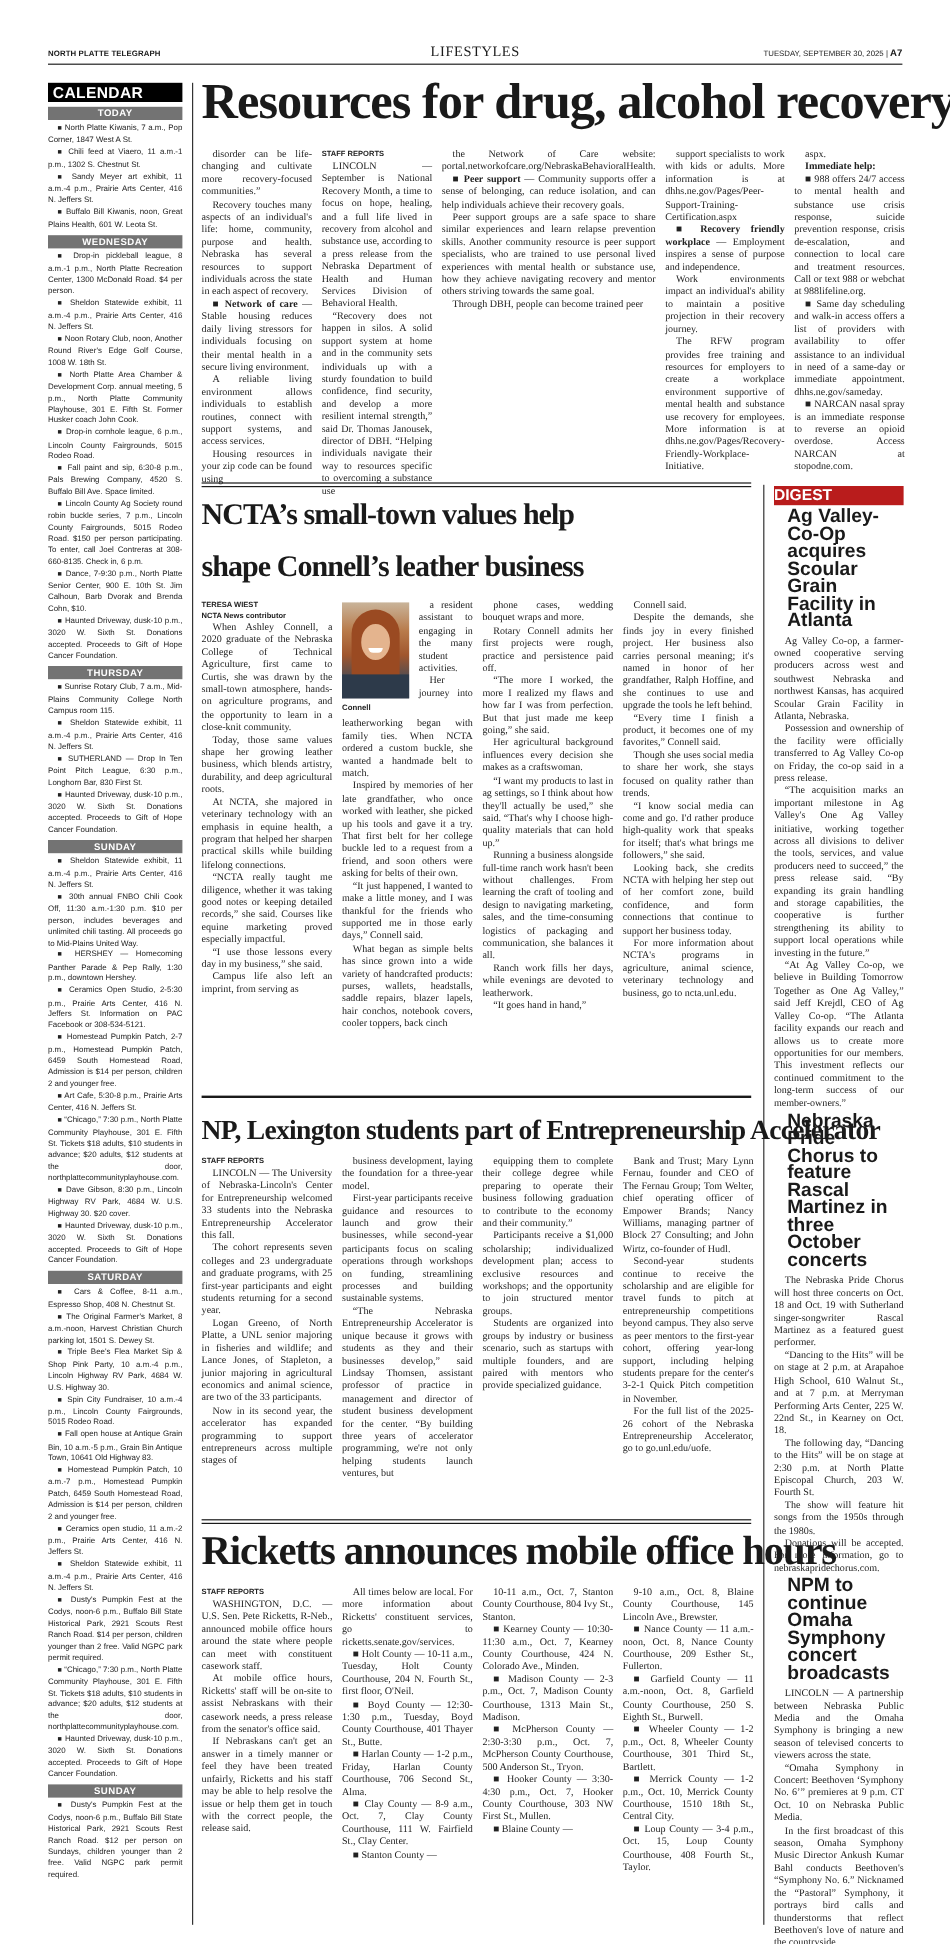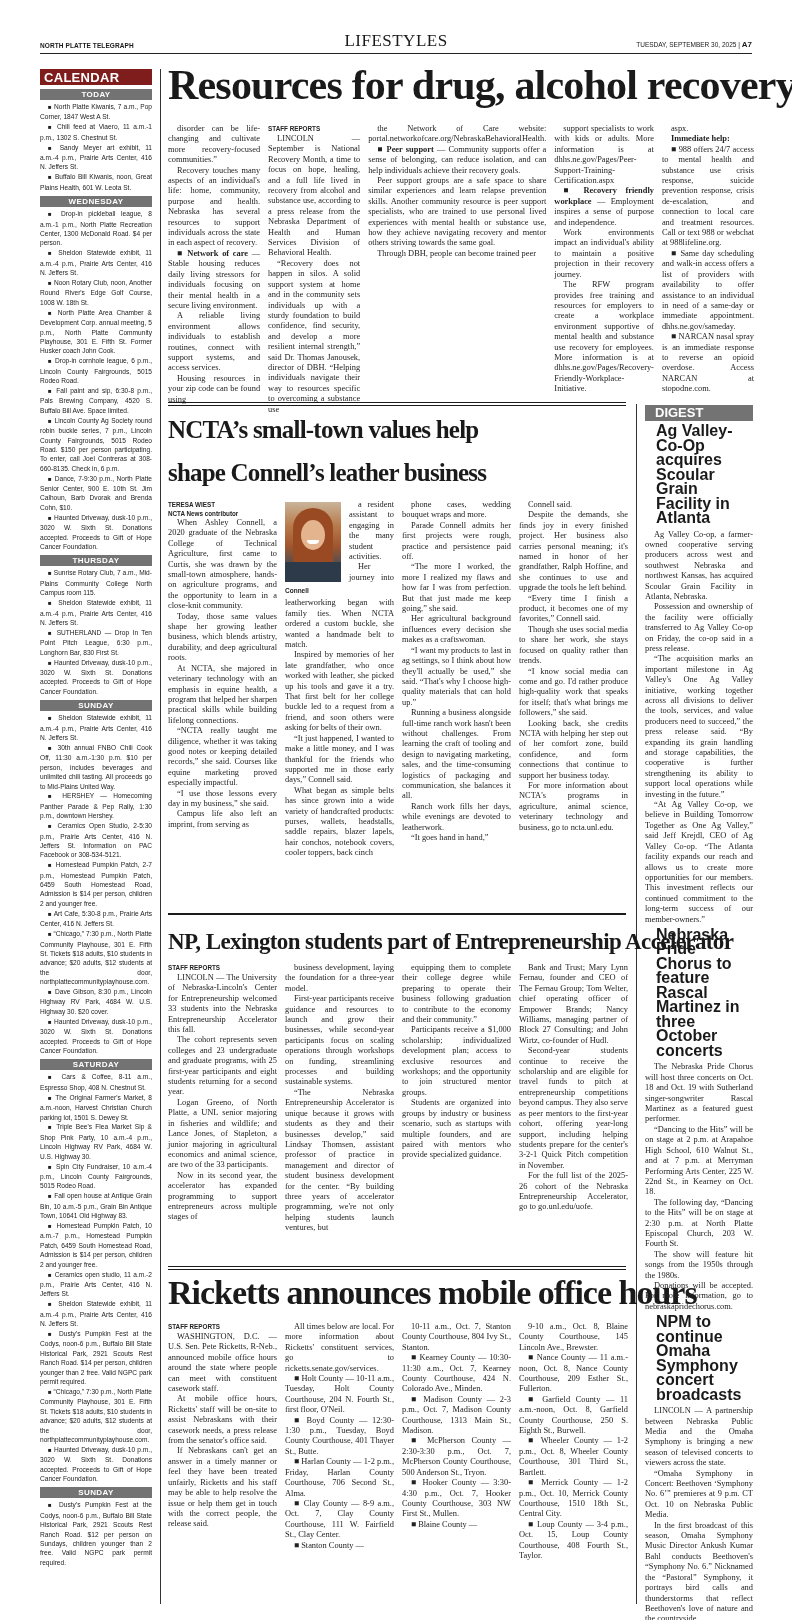--- a/index.html
+++ b/index.html
@@ -1,27 +1,27 @@
 <!DOCTYPE html>
 <html><head>
 <meta charset="utf-8">
 <style>
   * { box-sizing: border-box; margin: 0; padding: 0; }
   html, body { width: 792px; height: 1620px; background: #fff; overflow: hidden; }
   body { position: relative; color: #1a1a1a; font-family: "DejaVu Serif", serif; }
 
   .masthead { position: absolute; left: 40px; top: 28px; width: 712px; height: 26px; border-bottom: 1.5px solid #222; }
   .mh-left { position: absolute; left: 0; bottom: 4px; font-family: "Liberation Sans", sans-serif; font-size: 6.5px; font-weight: bold; letter-spacing: 0.1px; }
-  .mh-center { position: absolute; left: 0; right: 0; text-align: center; bottom: 2px; font-family: "Liberation Serif", serif; font-size: 17px; letter-spacing: 0.5px; }
+  .mh-center { position: absolute; left: 0; right: 0; text-align: center; bottom: 2px; font-family: "Liberation Serif", serif; font-size: 12px; letter-spacing: 0.5px; }
   .mh-right { position: absolute; right: 0; bottom: 4px; font-family: "Liberation Sans", sans-serif; font-size: 6.5px; }
   .mh-right b { font-size: 8px; }
 
   
   .calendar { position: absolute; left: 40px; top: 69px; width: 112px; font-family: "Liberation Sans", sans-serif; font-size: 6.6px; line-height: 9.4px; color: #222; }
-  .cal-title { background: #7f1d1d; color: #fff; font-weight: bold; font-size: 13px; padding: 1px 4px; height: 16px; line-height: 15px; margin-bottom: 4px; letter-spacing: 0.3px; }
+  .cal-title { background: #000000; color: #fff; font-weight: bold; font-size: 13px; padding: 1px 4px; height: 16px; line-height: 15px; margin-bottom: 4px; letter-spacing: 0.3px; }
   .cal-day { background: #737373; color: #fff; font-weight: bold; font-size: 8px; text-align: center; height: 11px; line-height: 11px; margin: 4px 0 2px; letter-spacing: 0.4px; }
   .cal-item { text-indent: 8px; text-align: justify; margin-bottom: 0.5px; }
   .bullet { font-size: 6px; }
 
   .vrule { position: absolute; left: 160px; top: 69px; width: 1px; height: 1535px; background: #333; }
   .vrule2 { position: absolute; left: 636px; top: 404px; width: 1px; height: 1200px; background: #333; }
   .headline { position: absolute; font-family: "Liberation Serif", serif; font-weight: bold; color: #1a1a1a; letter-spacing: -0.8px; white-space: nowrap; }
   .cols { position: absolute; display: flex; gap: 8px; }
   .col { flex: 1; text-align: justify; font-family: "Liberation Serif", serif; font-size: 8.4px; line-height: 10.4px; color: #222; }
   .col p { text-indent: 9px; }
@@ -33,21 +33,21 @@
   .photo { float: left; width: 56px; margin: 2px 8px 2px 0; }
   .photo-img { width: 56px; height: 80px; background: linear-gradient(180deg,#c9b49a 0%,#b87a4a 30%,#a0562e 55%,#3c4a5a 85%,#2a3444 100%); position: relative; overflow: hidden; }
   .photo-face { position: absolute; left: 16px; top: 18px; width: 24px; height: 30px; border-radius: 50%; background: #e4b48e; }
   .photo-hair { position: absolute; left: 8px; top: 6px; width: 40px; height: 66px; border-radius: 20px 20px 10px 10px; background: #9a4a22; }
   .photo-smile { position: absolute; left: 22px; top: 38px; width: 12px; height: 4px; border-radius: 0 0 6px 6px; background: #fff; }
   .photo-shirt { position: absolute; left: 0; bottom: 0; width: 56px; height: 20px; background: #2d3a4a; }
   .photo-caption { font-family: "Liberation Sans", sans-serif; font-weight: bold; font-size: 6.5px; margin-top: 4px; }
 
   
   .digest { position: absolute; left: 645px; top: 405px; width: 108px; }
-  .digest-title { background: #737373; color: #fff; font-family: "Liberation Sans", sans-serif; font-weight: bold; font-size: 13px; height: 16px; line-height: 15px; padding: 0 10px; margin-bottom: 3px; }
+  .digest-title { background: #b91c1c; color: #fff; font-family: "Liberation Sans", sans-serif; font-weight: bold; font-size: 13px; height: 16px; line-height: 15px; padding: 0 0; margin-bottom: 3px; }
   .digest-head { font-family: "Liberation Sans", sans-serif; font-weight: bold; font-size: 16px; line-height: 14.5px; margin: 3px 11px 4px; color: #1a1a1a; }
   .digest p { font-family: "Liberation Serif", serif; font-size: 8.4px; line-height: 10.4px; text-align: justify; text-indent: 9px; color: #222; }
 </style>
 </head>
 <body>
 
 <div class="masthead">
   <span class="mh-left">NORTH PLATTE TELEGRAPH</span>
   <span class="mh-center">LIFESTYLES</span>
   <span class="mh-right"><span>TUESDAY, SEPTEMBER 30, 2025</span> <span>|</span> <b>A7</b></span>
@@ -169,21 +169,21 @@
         <div class="photo-caption">Connell</div>
       </div>
       <p>a resident assistant to engaging in the many student activities.</p>
       <p>Her journey into leatherworking began with family ties. When NCTA ordered a custom buckle, she wanted a handmade belt to match.</p>
       <p>Inspired by memories of her late grandfather, who once worked with leather, she picked up his tools and gave it a try. That first belt for her college buckle led to a request from a friend, and soon others were asking for belts of their own.</p>
       <p>“It just happened, I wanted to make a little money, and I was thankful for the friends who supported me in those early days,” Connell said.</p>
       <p>What began as simple belts has since grown into a wide variety of handcrafted products: purses, wallets, headstalls, saddle repairs, blazer lapels, hair conchos, notebook covers, cooler toppers, back cinch</p>
     </div>
     <div class="col">
       <p>phone cases, wedding bouquet wraps and more.</p>
-      <p>Parade Connell admits her first projects were rough, practice and persistence paid off.</p>
+      <p>Rotary Connell admits her first projects were rough, practice and persistence paid off.</p>
       <p>“The more I worked, the more I realized my flaws and how far I was from perfection. But that just made me keep going,” she said.</p>
       <p>Her agricultural background influences every decision she makes as a craftswoman.</p>
       <p>“I want my products to last in ag settings, so I think about how they'll actually be used,” she said. “That's why I choose high-quality materials that can hold up.”</p>
       <p>Running a business alongside full-time ranch work hasn't been without challenges. From learning the craft of tooling and design to navigating marketing, sales, and the time-consuming logistics of packaging and communication, she balances it all.</p>
       <p>Ranch work fills her days, while evenings are devoted to leatherwork.</p>
       <p>“It goes hand in hand,”</p>
     </div>
     <div class="col">
       <p>Connell said.</p>
       <p>Despite the demands, she finds joy in every finished project. Her business also carries personal meaning; it's named in honor of her grandfather, Ralph Hoffine, and she continues to use and upgrade the tools he left behind.</p>

